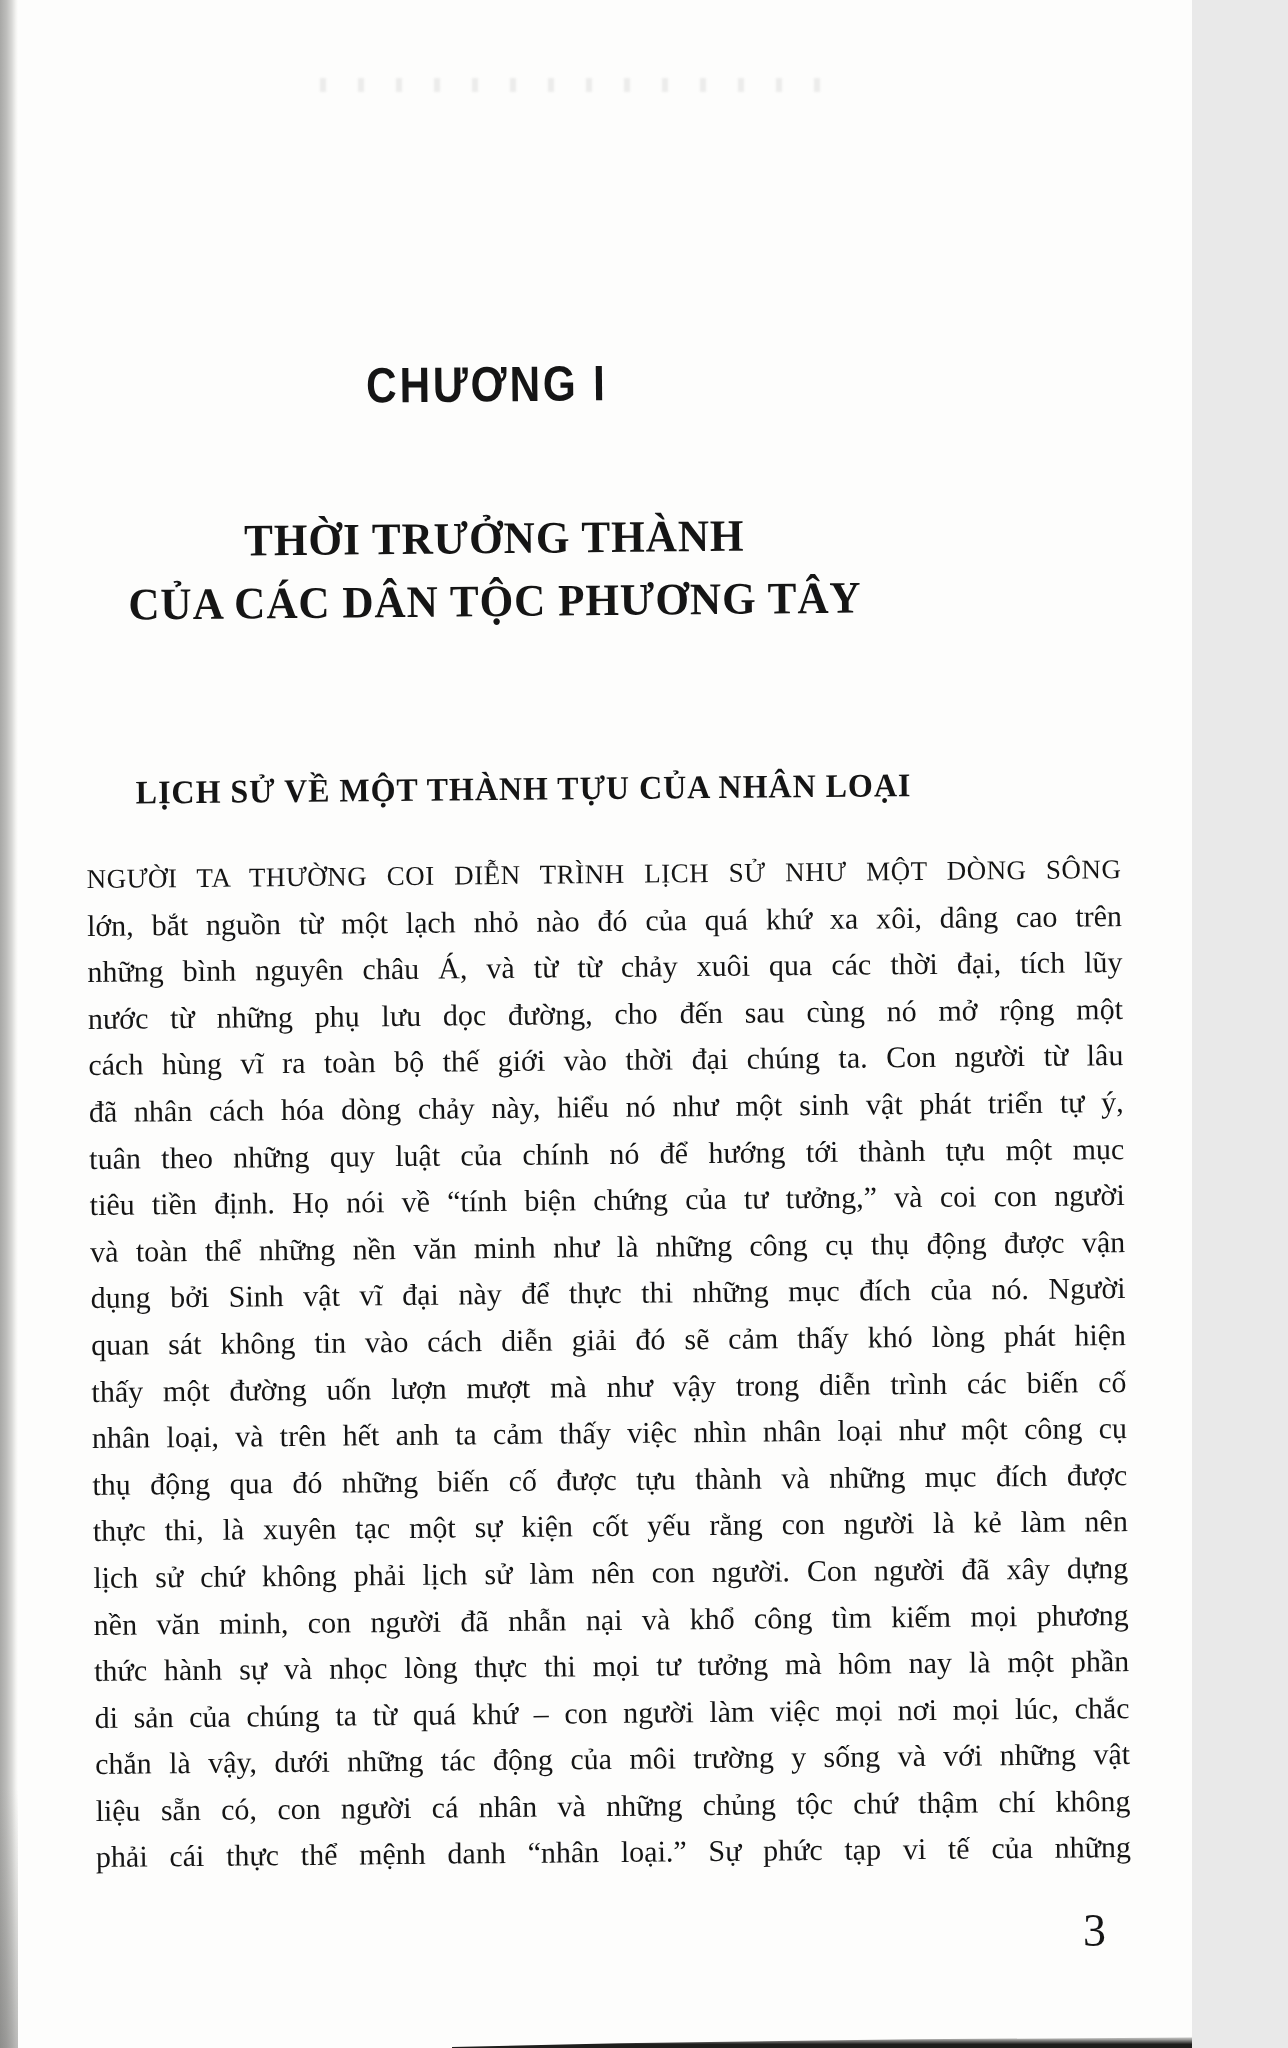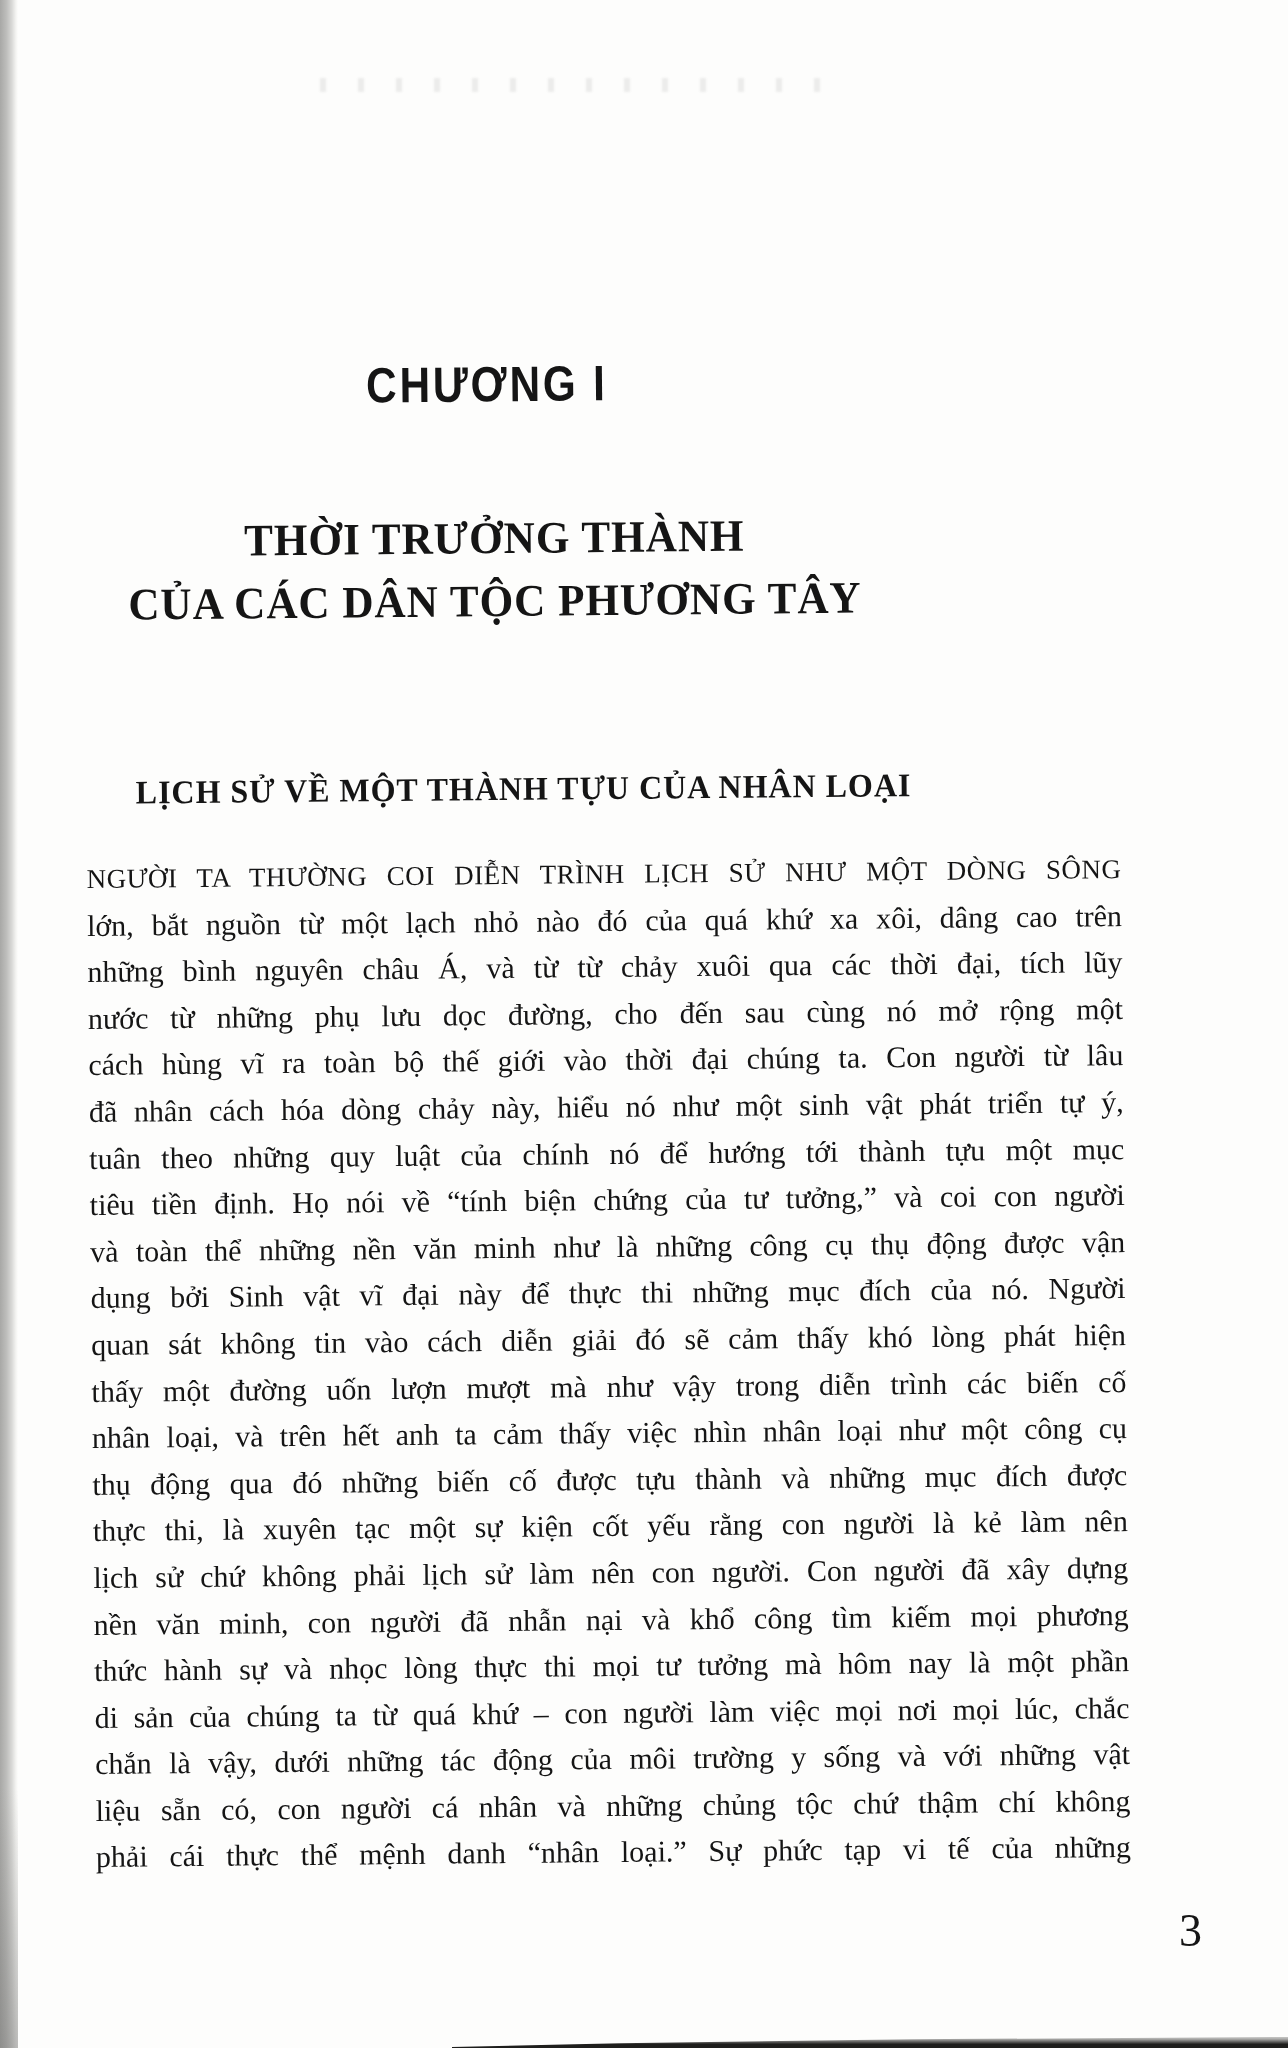--- a/index.html
+++ b/index.html
@@ -1,17 +1,17 @@
 <!DOCTYPE html>
 <html><head>
 <meta charset="utf-8">
 <style>
   html,body { margin:0; padding:0; background:#e9e9e9; }
   .page {
-    position:relative; width:1288px; height:2048px;
+    position:relative; width:1192px; height:2048px;
     background:#fdfdfc; overflow:hidden;
     font-family:"Liberation Serif", serif; color:#151515;
   }
   
   .gutter {
     position:absolute; left:0; top:0; width:18px; height:2048px;
     background:linear-gradient(to right,#a8a8a6 0%,#bdbdbb 35%,#d8d8d6 65%,#f3f3f1 88%,#fdfdfc 100%);
   }
   .gutter::after{
     content:""; position:absolute; left:0; bottom:0; width:100%; height:260px;

